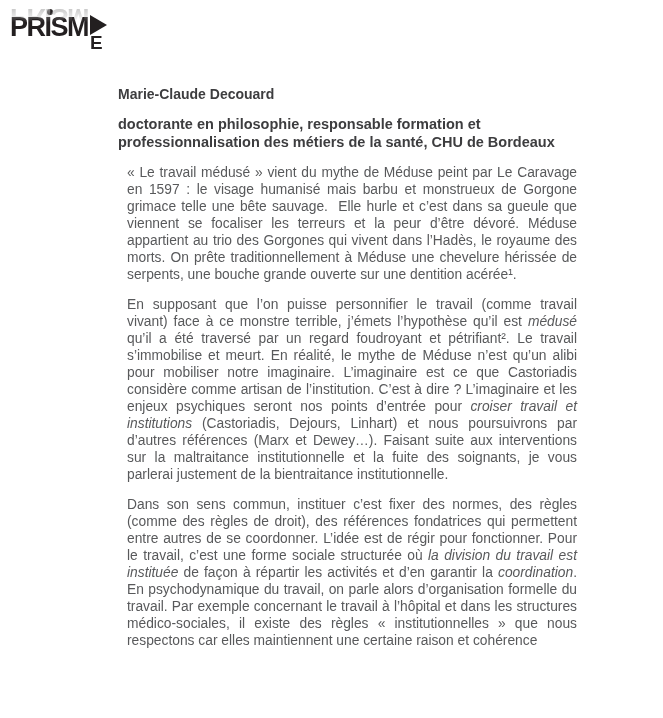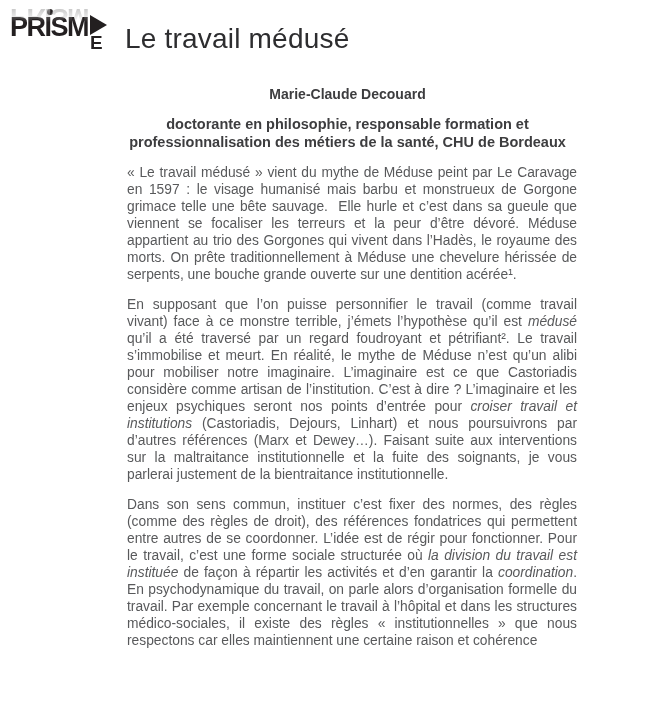--- a/index.html
+++ b/index.html
@@ -74,30 +74,28 @@
     color: var(--title, #2d2d2f);
   }
 
   
   .content { margin: 0 18px 0 118px; color: var(--text, #58595b); }
   .author-name {
     margin: 14px 0 0 0;
     font-size: 14px;
     font-weight: bold;
     color: var(--heading, #414043);
-    text-align: center;
   }
   .author-role {
     margin: 14px 0 0 0;
     max-width: 470px;
     font-size: 14.5px;
     line-height: 17.5px;
     font-weight: bold;
     color: var(--heading, #414043);
-    text-align: center;
   }
   .section-heading {
     margin: 36px 0 0 0;
     font-size: 15.2px;
     font-weight: bold;
     color: var(--heading, #3b3b3d);
   }
   .para {
     margin: 13px 0 0 9px;
     font-size: 13.8px;
@@ -117,21 +115,20 @@
       <div class="logo-col">
         <div class="logo-text">PRISM</div>
         <div class="logo-dot"></div>
         <div class="logo-reflection">PRISM</div>
       </div>
       <div class="logo-e">
         <div class="logo-tri"></div>
         <div class="logo-ebar">E</div>
       </div>
     </div>
-    <h1 class="title">Le travail médusé</h1>
   </header>
 
   <main class="content">
     <p class="author-name">Marie-Claude Decouard</p>
     <p class="author-role">doctorante en philosophie, responsable formation et professionnalisation des métiers de la santé, CHU de Bordeaux</p>
     <div id="sections">
   <section class="section">
   <p class="para"><span>«&nbsp;Le travail médusé&nbsp;» vient du mythe de Méduse peint par Le Caravage en 1597&nbsp;: le visage humanisé mais barbu et monstrueux de Gorgone grimace telle une bête sauvage.&nbsp; Elle hurle et c’est dans sa gueule que viennent se focaliser les terreurs et la peur d’être dévoré. Méduse appartient au trio des Gorgones qui vivent dans l’Hadès, le royaume des morts. On prête traditionnellement à Méduse une chevelure hérissée de serpents, une bouche grande ouverte sur une dentition acérée¹.</span></p>
           <p class="para"><span>En supposant que l’on puisse personnifier le travail (comme travail vivant) face à ce monstre terrible, j’émets l’hypothèse qu’il est </span><em>médusé</em><span> qu’il a été traversé par un regard foudroyant et pétrifiant². Le travail s’immobilise et meurt. En réalité, le mythe de Méduse n’est qu’un alibi pour mobiliser notre imaginaire. L’imaginaire est ce que Castoriadis considère comme artisan de l’institution. C’est à dire&nbsp;? L’imaginaire et les enjeux psychiques seront nos points d’entrée pour </span><em>croiser travail et institutions</em><span> (Castoriadis, Dejours, Linhart) et nous poursuivrons par d’autres références (Marx et Dewey…). Faisant suite aux interventions sur la maltraitance institutionnelle et la fuite des soignants, je vous parlerai justement de la bientraitance institutionnelle.</span></p>
         </section>

